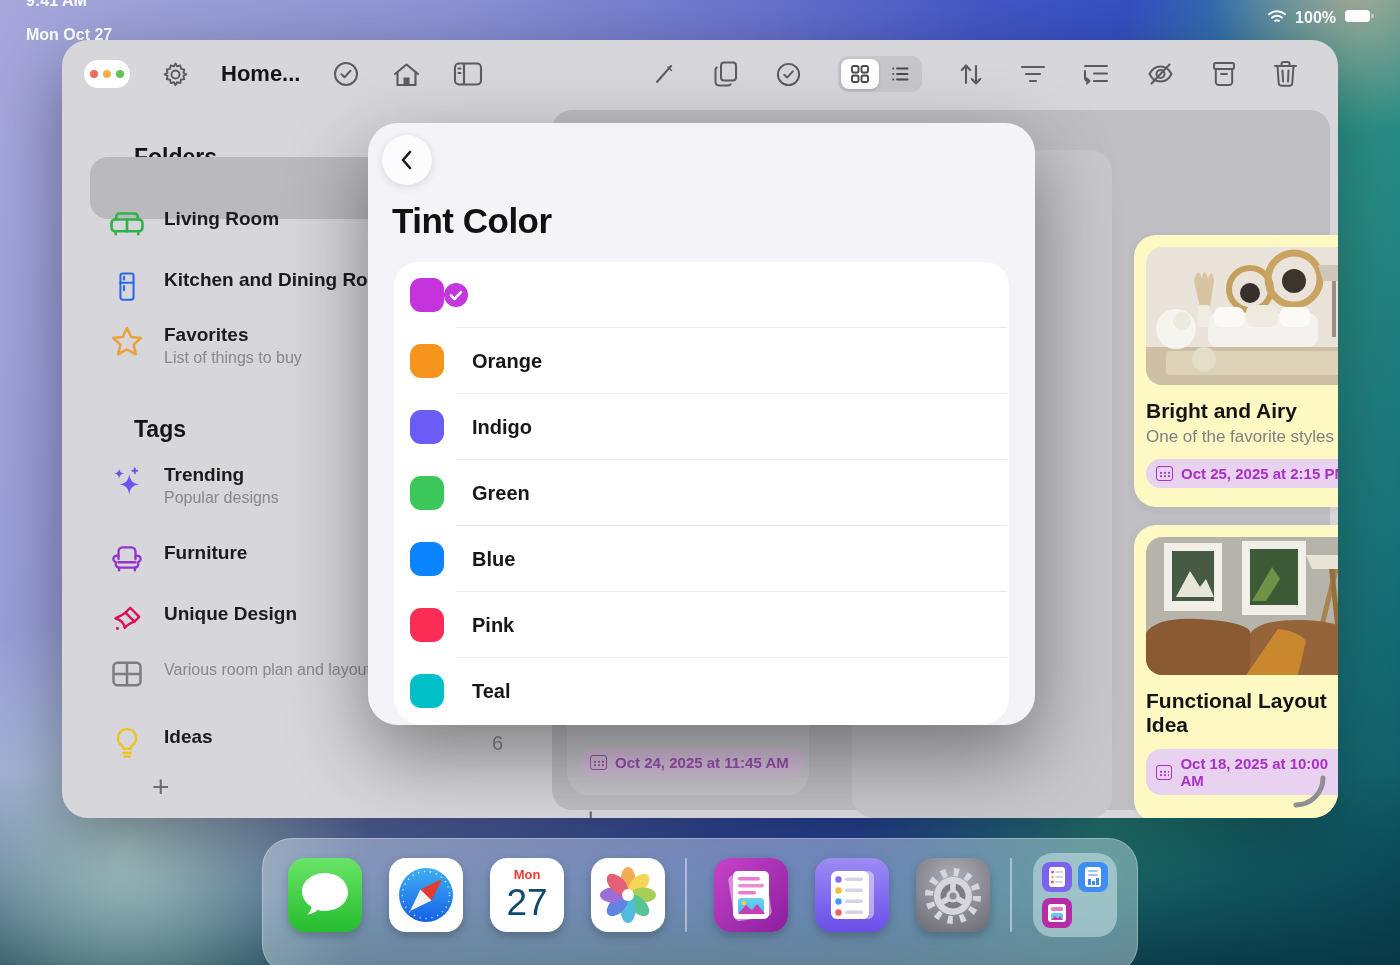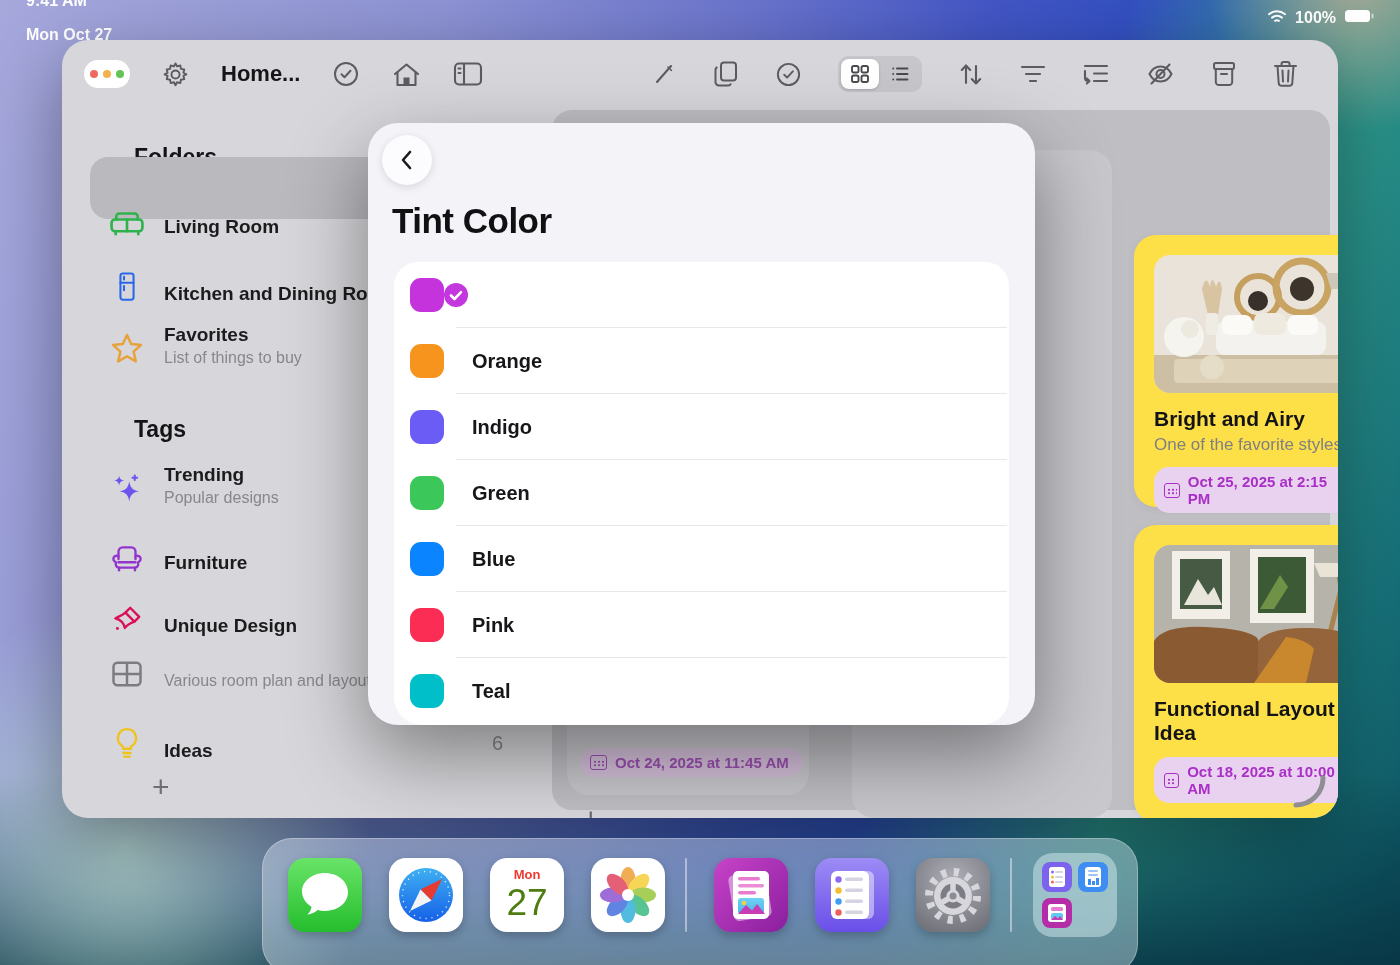--- a/index.html
+++ b/index.html
@@ -32,32 +32,32 @@
   .tb-right { display:flex; align-items:center; gap:36px; }
   .traffic { width:46px; height:28px; background:#fff; border-radius:14px; display:flex; align-items:center; justify-content:center; gap:5px; }
   .traffic i { width:8px; height:8px; border-radius:50%; display:block; }
   .tb-title { font-size:22px; font-weight:700; color:#151517; }
   .tb-ic { color:#5c5c60; display:flex; align-items:center; justify-content:center; }
   .seg { display:flex; background:#c7c6cb; border-radius:10px; padding:3px; gap:2px; }
   .seg .opt { width:38px; height:30px; border-radius:8px; display:flex; align-items:center; justify-content:center; color:#4a4a4e; }
   .seg .opt.sel { background:#fff; box-shadow:0 1px 3px rgba(0,0,0,.18); }
   
   .sb-head { position:absolute; left:46px; font-size:23px; font-weight:700; color:#141416;margin-left:26px; }
-  .sb-row { position:absolute; left:46px; display:flex; align-items:flex-end; gap:18px; }
+  .sb-row { position:absolute; left:46px; display:flex; align-items:flex-start; gap:18px; }
   .sb-ic { width:38px; display:flex; justify-content:center; }
   .sb-label { font-size:19px; font-weight:700; color:#1b1b1d; }
   .sb-sub { font-size:16px; font-weight:400; color:#87878c; margin-top:3px; }
   .sb-pill { position:absolute; left:28px; top:117px; width:434px; height:62px; border-radius:18px; background:#bab9be; }
   .sb-count { position:absolute; left:430px; font-size:20px; color:#87878c; }
   .plus-btn { position:absolute; color:#6f6f73; font-size:30px; font-weight:400; line-height:22px; }
   
   .canvas { position:absolute; left:490px; top:70px; right:8px; bottom:8px; background:#bfbec3; border-radius:20px; }
   .gcard { position:absolute; border-radius:22px; }
   .gcard.dim { background:#c8c7cc; }
-  .gcard.bright { background:#fde047; box-shadow:0 2px 8px rgba(0,0,0,.06); padding:20px; }
+  .gcard.bright { background:#fef9c3; box-shadow:0 2px 8px rgba(0,0,0,.06); padding:12px; }
   .gphoto { width:100%; height:138px; border-radius:16px; overflow:hidden; }
   .gtitle { font-size:21px; font-weight:700; color:#141416; margin-top:14px; }
   .gsub { font-size:17px; color:#7f7f84; margin-top:4px; }
   .badge { display:inline-flex; align-items:center; gap:8px; margin-top:12px;
     background:var(--accent-bg,#e9d2f0); color:var(--accent,#a92fc6);
     font-size:15px; font-weight:700; padding:6px 14px 6px 10px; border-radius:15px; }
   .badge.dimmed { background:#d5c0da; color:#9b4fb0; }
   .cal-glyph { width:17px; height:15px; border:1.6px solid currentColor; border-radius:3px; position:relative; }
   .cal-glyph::after { content:""; position:absolute; left:2px; right:2px; top:4px; bottom:2px;
     background-image:radial-gradient(currentColor 0.9px, transparent 1px); background-size:4px 3.5px; }
@@ -77,21 +77,21 @@
   .check { width:24px; height:24px; border-radius:50%; display:flex; align-items:center; justify-content:center; }
   
   .dock { position:absolute; left:262px; top:838px; width:876px; height:136px; border-radius:30px;
     background:rgba(232,234,242,.42); backdrop-filter:blur(18px) saturate(1.3);
     border:1px solid rgba(255,255,255,.28); }
   .dock-ic { position:absolute; top:19px; width:74px; height:74px; border-radius:17px; overflow:hidden;
     box-shadow:0 4px 10px rgba(0,0,0,.22); }
   .dock-div { position:absolute; top:19px; width:2px; height:74px; background:rgba(255,255,255,.45); border-radius:1px; }
   .ic-cal { background:#fff; display:flex; flex-direction:column; align-items:center; }
   .ic-cal .wd { color:#ec3b2f; font-size:13px; font-weight:700; margin-top:9px; }
-  .ic-cal .dy { color:#4d7c0f; font-size:37px; font-weight:300; line-height:40px; margin-top:1px;text-align:center; }
+  .ic-cal .dy { color:#0c4a6e; font-size:37px; font-weight:300; line-height:40px; margin-top:1px;text-align:center; }
   .folder { border-radius:20px; background:rgba(214,236,240,.5); box-shadow:none;
     width:84px; height:84px; top:14px; padding:9px; display:grid; grid-template-columns:30px 30px; gap:6px; }
   .mini { width:30px; height:30px; border-radius:8px; position:relative; }
 </style>
 </head>
 <body>
 
 <div class="wallpaper"></div>
 
 <div class="statusbar">

